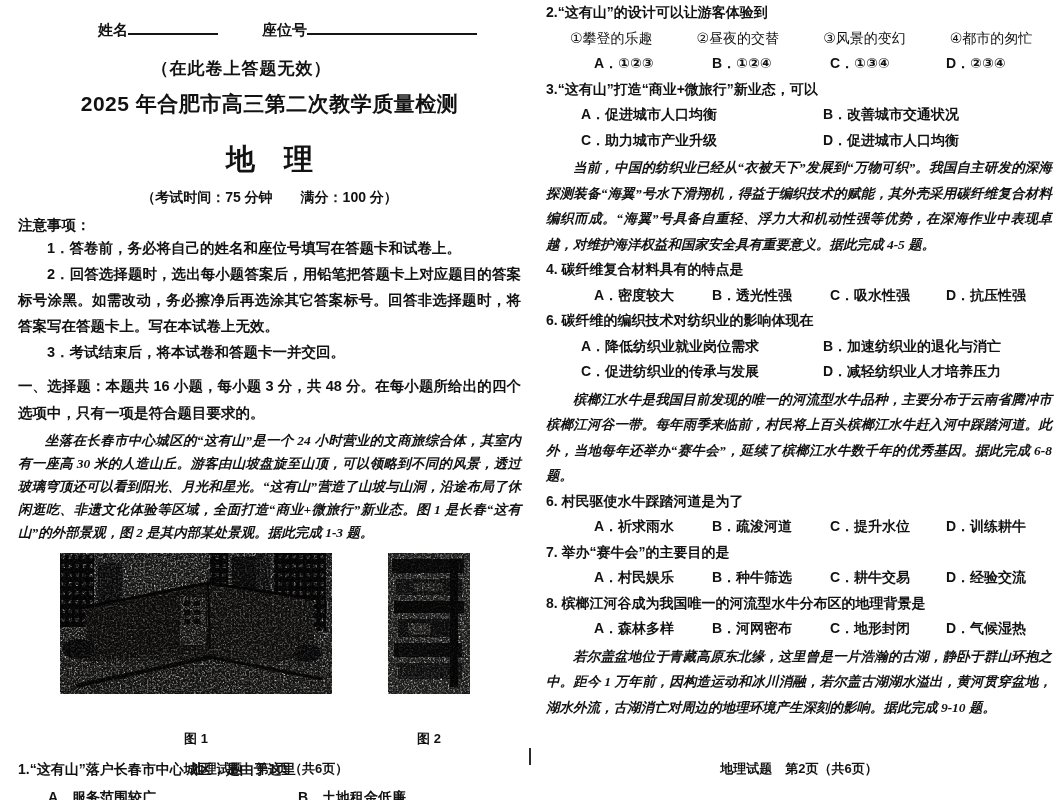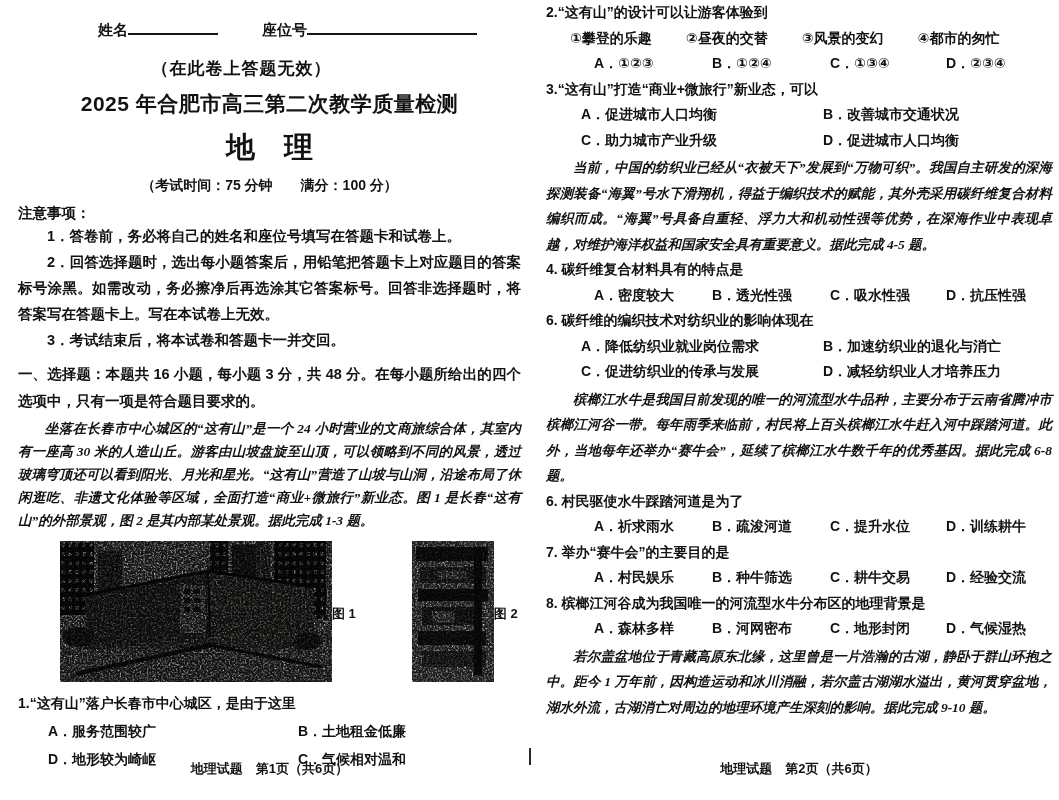--- a/index.html
+++ b/index.html
@@ -12,47 +12,47 @@
   .page1{left:18px;width:503px;}
   .page2{left:546px;width:506px;}
 
   
   .header-fields{margin:20px 0 8px 80px;font-size:15px;font-weight:700;white-space:nowrap;}
   .uline{display:inline-block;border-bottom:2px solid #151515;height:13px;vertical-align:baseline;}
   .u-name{width:90px;margin-right:44px;}
   .u-seat{width:170px;}
   .invalid{ text-align:center;padding-right:56px;margin-top:17px;font-size:17px;font-weight:800;letter-spacing:1px;}
   .title{margin:10px 0 0;text-align:center;font-size:21px;font-weight:800;letter-spacing:.5px;}
-  .subject{margin:10px 0 0;text-align:center;font-size:29px;font-weight:800;}
+  .subject{margin:22px 0 0;text-align:center;font-size:29px;font-weight:800;}
   .exam-info{margin-top:9px;text-align:center;font-size:14px;font-weight:800;}
   .notes-head{margin-top:9px;font-size:14.5px;font-weight:800;}
   .note{margin:0;font-size:14.5px;font-weight:700;line-height:26px;text-indent:2em;text-align:justify;}
 
   .section-head{margin:8px 0 0;font-size:14.5px;font-weight:800;line-height:27px;text-align:justify;}
   .passage{margin:2px 0 0;font-size:13.5px;line-height:23px;font-weight:600;font-style:italic;
            font-family:"Liberation Serif","DejaVu Serif",serif;text-indent:2em;text-align:justify;}
   .p2 .passage{line-height:25.5px;}
 
   
   .figs{display:flex;align-items:flex-start;margin-top:9px;}
-  .figwrap{display:flex;flex-direction:row;align-items:center;}
+  .figwrap{display:flex;flex-direction:column;align-items:center;gap:31px;}
   .fw1{margin-left:42px;}
   .fw2{margin-left:56px;}
   .figcap{margin-top:5px;font-size:13px;font-weight:800;}
   svg.photo{display:block;}
 
   
   .qstem{margin:8px 0 0;font-size:14px;font-weight:700;line-height:27px;}
   .p2 .qstem{margin:0;line-height:25.5px;}
   .opts2{display:grid;grid-template-columns:250px auto;padding-left:30px;
          font-size:14px;font-weight:700;line-height:28px;}
   .p2 .opts2{grid-template-columns:242px auto;padding-left:35px;line-height:25.5px;}
   .opts4{display:grid;grid-template-columns:118px 118px 116px auto;padding-left:48px;
          font-size:14px;font-weight:700;line-height:25.5px;}
-  .subitems{display:flex;gap:34px;padding-left:24px;font-size:14px;font-weight:700;line-height:25.5px;align-items:center;}
+  .subitems{display:flex;gap:44px;padding-left:24px;font-size:14px;font-weight:400;line-height:25.5px;align-items:center;}
   .p2start{margin-top:26px;}
 
   .footer{position:absolute;top:760px;left:0;width:100%;text-align:center;
           font-size:13px;font-weight:800;}
   .fold-mark{position:absolute;left:529px;top:748px;width:2px;height:17px;background:#2a2a2a;}
 </style>
 </head>
 <body>
 
 <div class="page page1">

